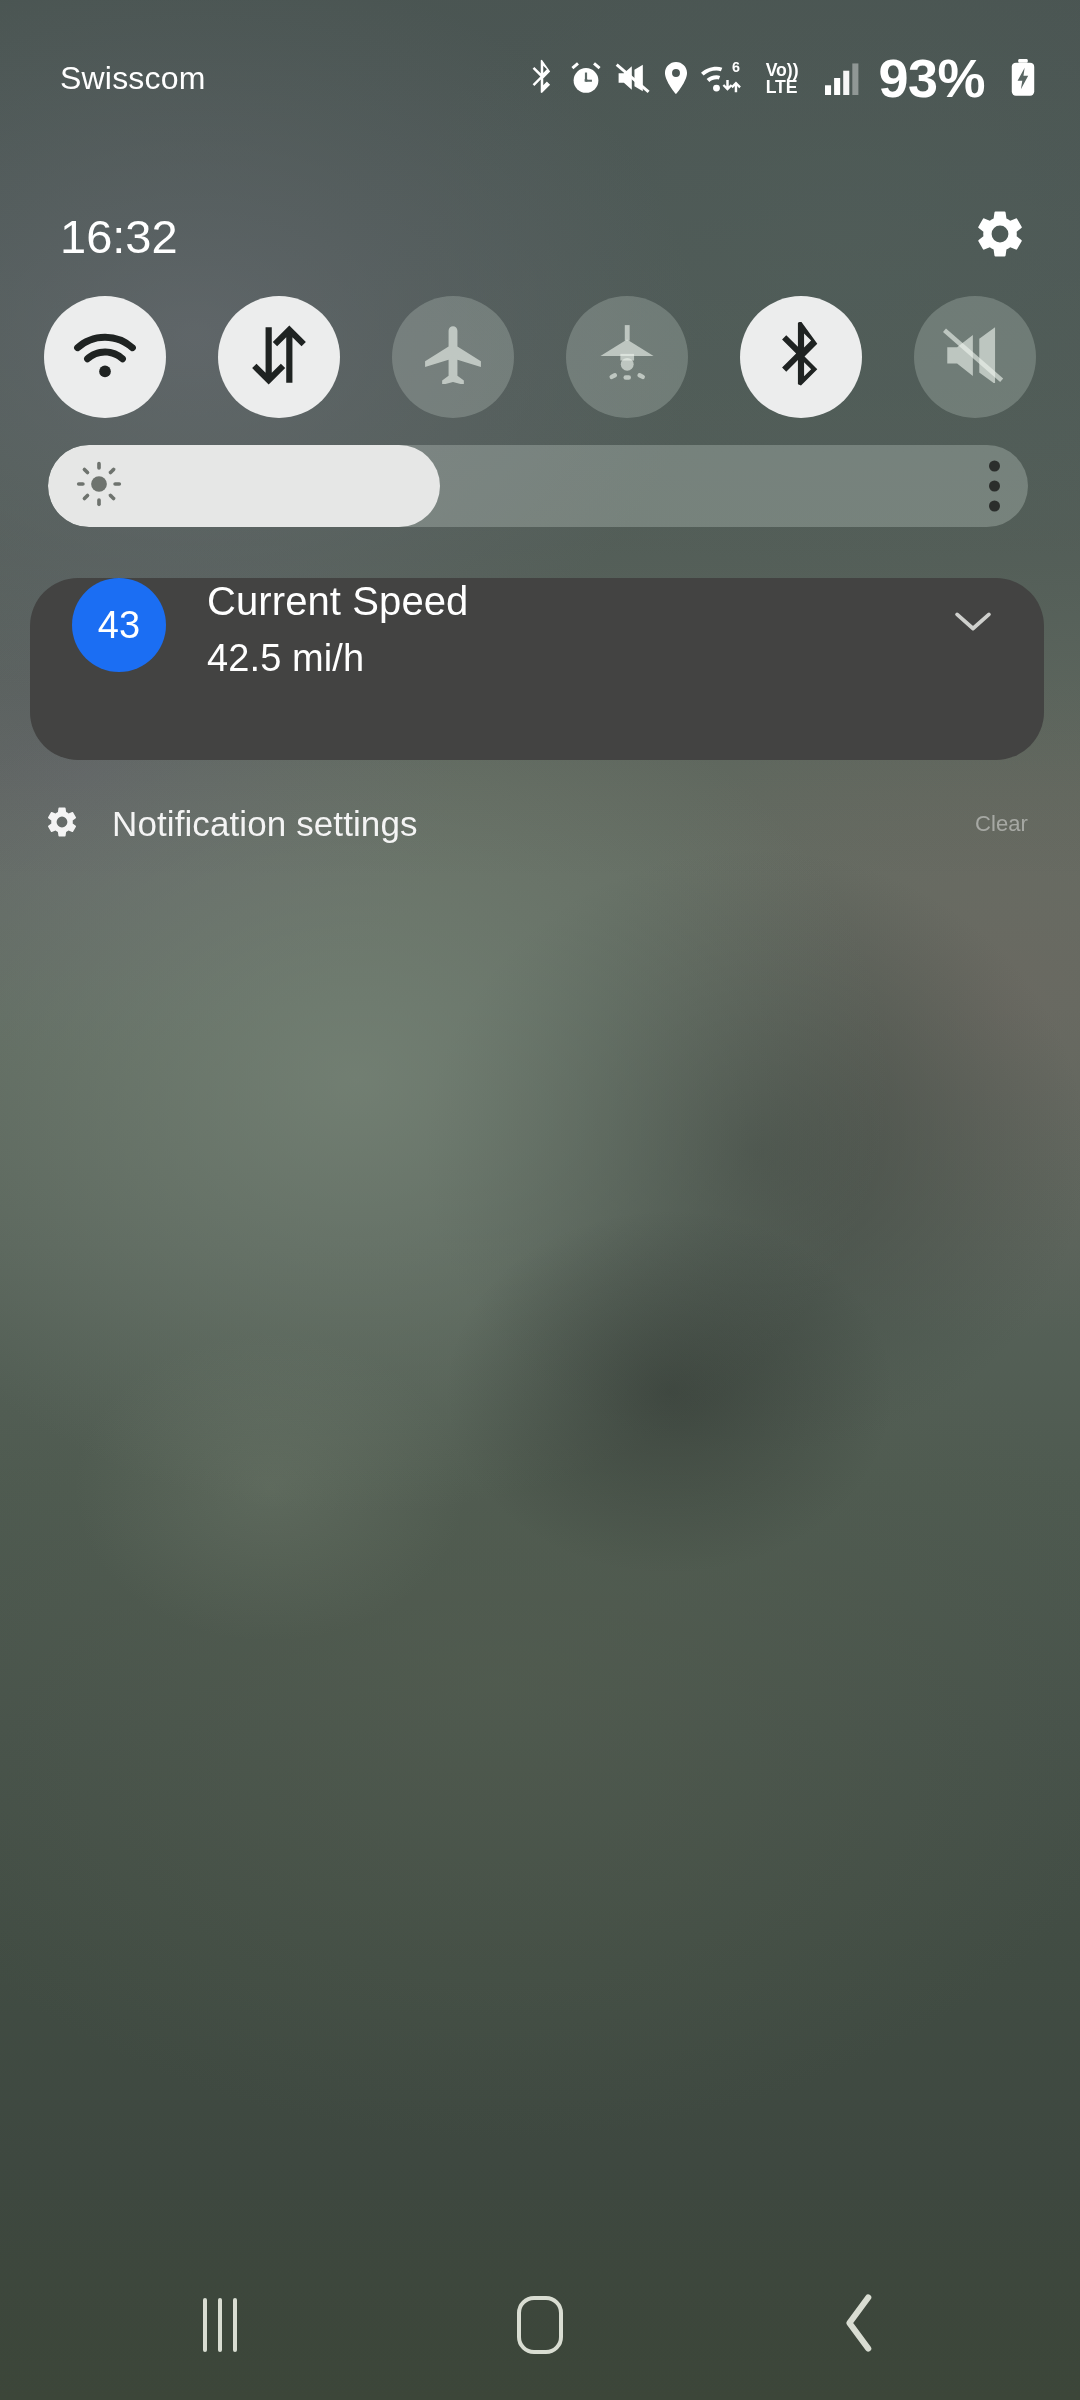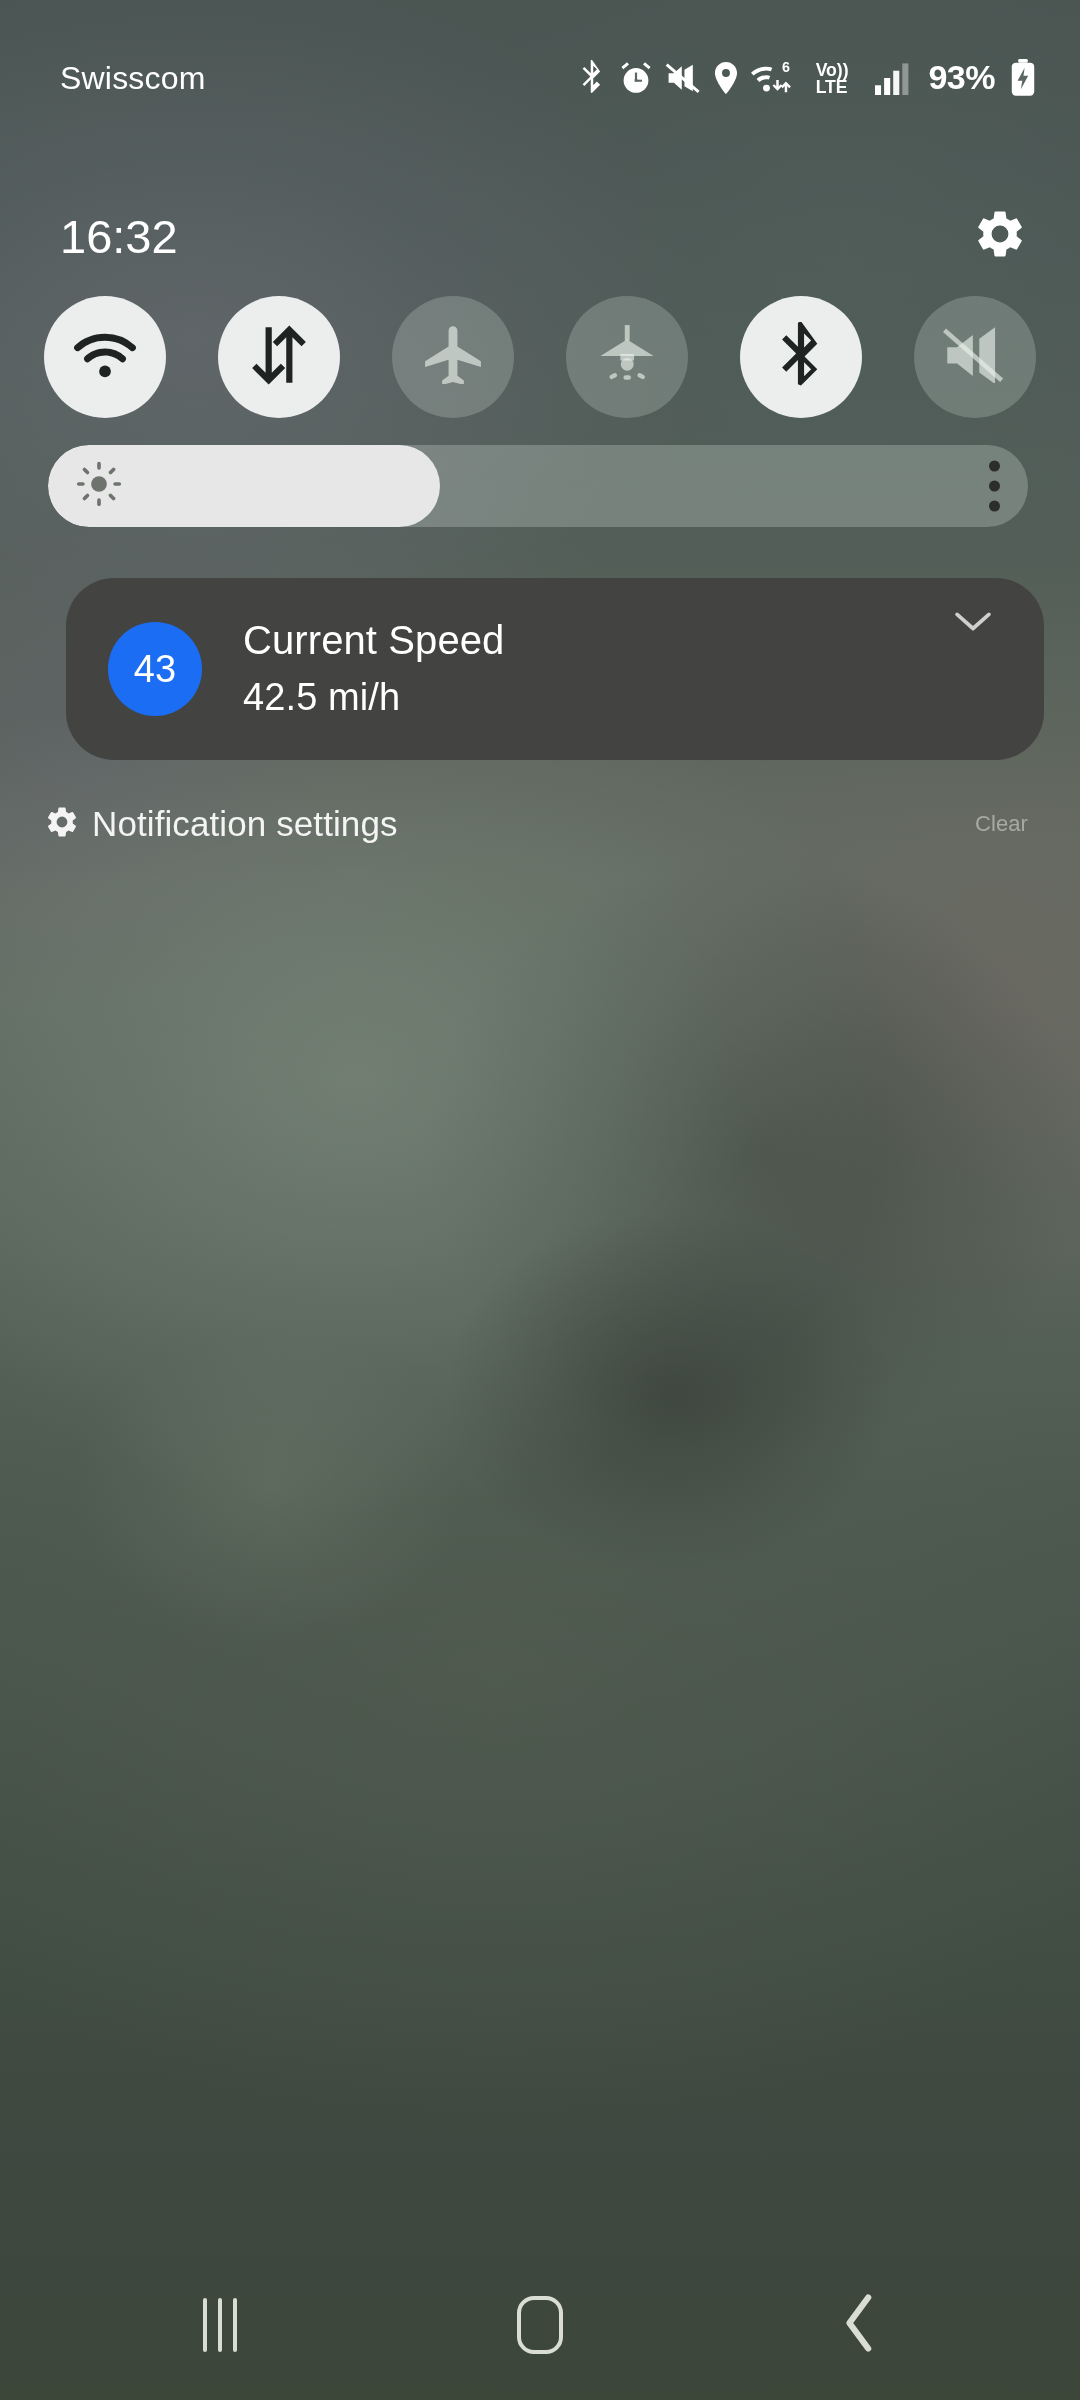--- a/index.html
+++ b/index.html
@@ -76,25 +76,25 @@
     line-height: 1;
   }
   .status-icons {
     display: flex;
     align-items: center;
     gap: 13px;
   }
   .status-icons svg { display: block; }
   .battery-pct {
     color: #ffffff;
-    font-size: 34px;
+    font-size: 54px;
     font-weight: 700;
     letter-spacing: -0.5px;
     margin-left: 6px;
-    margin-right: 2px;
+    margin-right: 12px;
   }
 
   
   .qs-header {
     position: absolute;
     top: 182px; left: 0; right: 0;
     height: 108px;
     display: flex;
     align-items: center;
     justify-content: space-between;
@@ -187,24 +187,22 @@
   
   .notif-card {
     position: absolute;
     top: 578px;
     left: 30px;
     right: 36px;
     height: 182px;
     background: #434342;
     border-radius: 48px;
     display: flex;
-    align-items: center;
     padding: 0 40px 0 42px;
     box-sizing: border-box;
-    margin-left: 36px;
   }
   .notif-badge {
     width: 94px;
     height: 94px;
     border-radius: 50%;
     background: #1b6ef3;
     color: #ffffff;
     display: flex;
     align-items: center;
     justify-content: center;
@@ -248,21 +246,21 @@
     left: 44px;
     right: 44px;
     height: 72px;
     display: flex;
     align-items: center;
     justify-content: space-between;
   }
   .notif-settings {
     display: flex;
     align-items: center;
-    gap: 12px;
+    gap: 32px;
   }
   .notif-settings-label {
     color: #f4f4f4;
     font-size: 35px;
     letter-spacing: 0.1px;
   }
   .clear-btn {
     color: rgba(246,246,246,0.45);
     font-size: 22px;
     letter-spacing: 0.1px;

